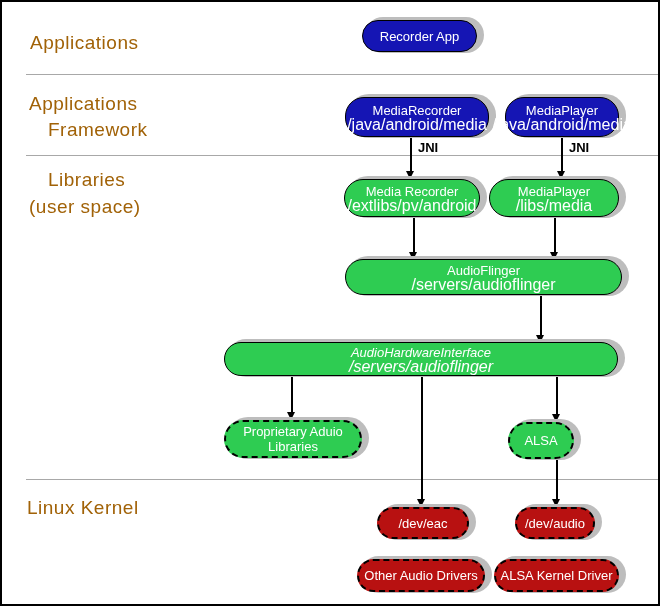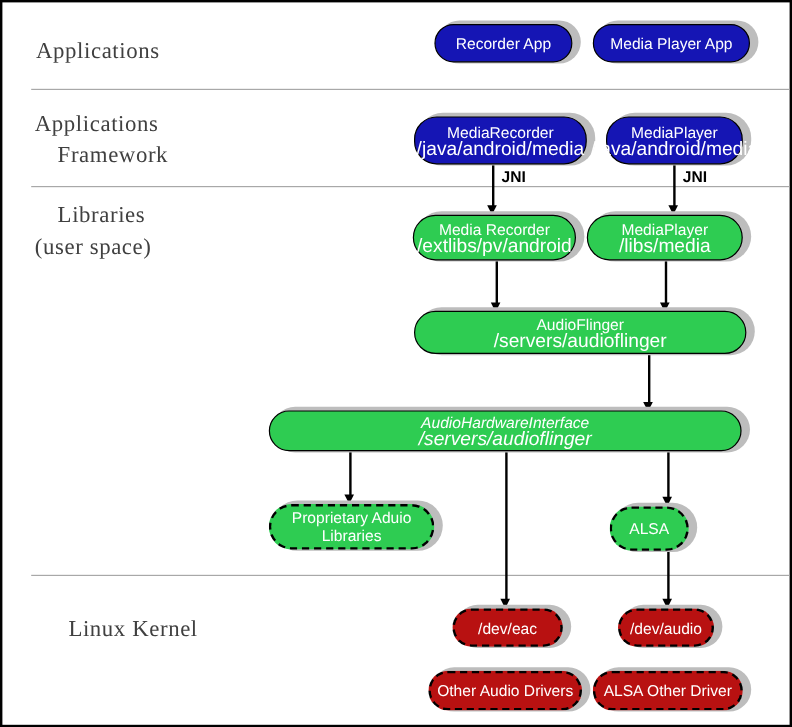--- a/index.html
+++ b/index.html
@@ -7,25 +7,24 @@
     position:relative;
     width:660px;height:606px;
     background:#ffffff;
     border:2px solid #000;
     box-sizing:border-box;
     font-family:"Liberation Sans", sans-serif;
     overflow:hidden;
   }
   .layer-label{
     position:absolute;
-    color:#404040;
+    color:#a16207;
     font-size:19px;
     letter-spacing:0.5px;
     white-space:pre;
-    font-family:Liberation Serif, serif;
   }
   .divider{
     position:absolute;
     left:24px;
     width:634px;
     height:1px;
     background:#a8a8a8;
   }
   .pill{
     position:absolute;
@@ -69,21 +68,21 @@
 </head>
 <body>
 
 <div id="stage">
 
   <div class="layer-label" style="left:28px;top:30px;">Applications</div>
   <div class="layer-label" style="left:27px;top:91px;">Applications</div>
   <div class="layer-label" style="left:34px;top:117px;margin-left:12px;">Framework</div>
   <div class="layer-label" style="left:46px;top:167px;">Libraries</div>
   <div class="layer-label" style="left:27px;top:194px;">(user space)</div>
-  <div class="layer-label" style="left:25px;top:512px;margin-left:30px;">Linux Kernel</div>
+  <div class="layer-label" style="left:25px;top:495px;">Linux Kernel</div>
 
   <div class="divider" style="top:72px;"></div>
   <div class="divider" style="top:153px;"></div>
   <div class="divider" style="top:477px;"></div>
 
   <div class="vline" style="left:408px;top:135px;height:36px;"></div>
   <div class="vline" style="left:559px;top:135px;height:36px;"></div>
   <div class="vline" style="left:411px;top:215px;height:37px;"></div>
   <div class="vline" style="left:552px;top:215px;height:37px;"></div>
   <div class="vline" style="left:538px;top:293px;height:41px;"></div>
@@ -100,23 +99,20 @@
   <div class="arrowhead" style="left:285px;top:410px;"></div>
   <div class="arrowhead" style="left:415px;top:497px;"></div>
   <div class="arrowhead" style="left:550px;top:412px;"></div>
   <div class="arrowhead" style="left:550px;top:497px;"></div>
 
   <div class="edge-label" style="left:416px;top:138px;">JNI</div>
   <div class="edge-label" style="left:567px;top:138px;">JNI</div>
 
   <div class="pill blue" style="left:360px;top:18px;width:115px;height:32px;">
     <span class="main">Recorder App</span>
-  </div>
-  <div class="pill blue" style="left:492px;top:18px;width:131px;height:32px;">
-    <span class="main">Media Player App</span>
   </div>
 
   <div class="pill blue" style="left:343px;top:95px;width:144px;height:40px;">
     <span class="main">MediaRecorder</span>
     <span class="sub">/java/android/media</span>
   </div>
   <div class="pill blue" style="left:503px;top:95px;width:114px;height:40px;">
     <span class="main">MediaPlayer</span>
     <span class="sub">/java/android/media</span>
   </div>
@@ -150,16 +146,16 @@
   <div class="pill red dashed" style="left:375px;top:505px;width:92px;height:32px;">
     <span class="main">/dev/eac</span>
   </div>
   <div class="pill red dashed" style="left:513px;top:505px;width:80px;height:32px;">
     <span class="main">/dev/audio</span>
   </div>
   <div class="pill red dashed" style="left:355px;top:557px;width:128px;height:33px;">
     <span class="main">Other Audio Drivers</span>
   </div>
   <div class="pill red dashed" style="left:492px;top:557px;width:125px;height:33px;">
-    <span class="main">ALSA Other Driver</span>
+    <span class="main">ALSA Kernel Driver</span>
   </div>
 
 </div>
 
 </body></html>

